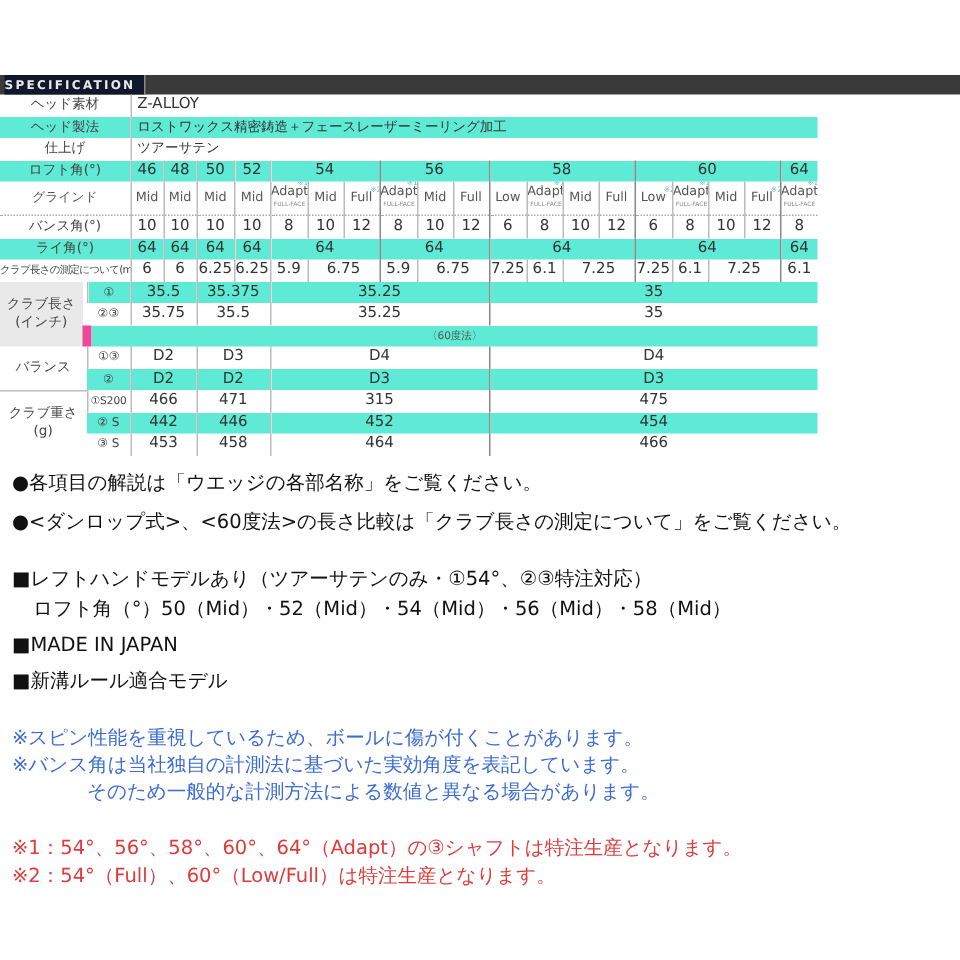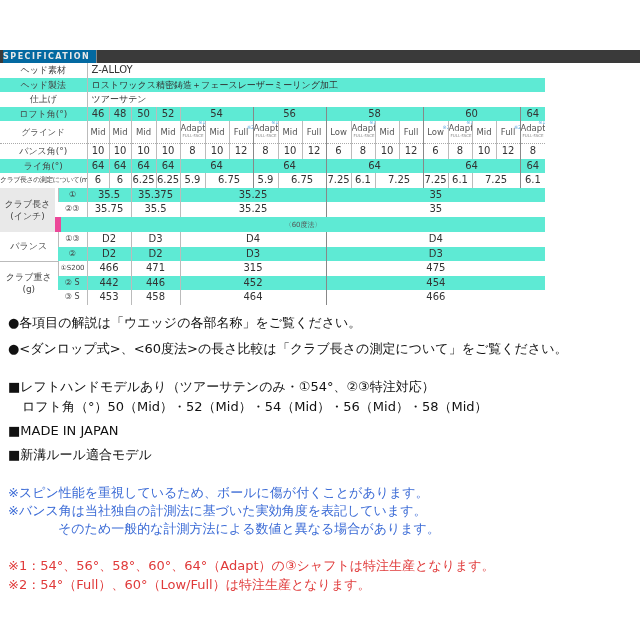--- a/index.html
+++ b/index.html
@@ -1,18 +1,18 @@
 <!DOCTYPE html>
 <html><head>
 <meta charset="utf-8">
 <style>
   html,body{margin:0;padding:0;background:#fff;}
   body{width:640px;height:640px;position:relative;overflow:hidden;font-family:"DejaVu Sans","Liberation Sans",sans-serif;color:#333;}
   .spec-header{position:absolute;left:0;top:50px;width:640px;height:13px;background:#3a3a3a;}
-  .spec-header-label{position:absolute;left:3px;top:0;height:13px;line-height:13px;font-size:8px;font-weight:bold;letter-spacing:1.5px;color:#e8e8e8;background:#0369a1;padding-right:6px;}
+  .spec-header-label{position:absolute;left:3px;top:0;height:13px;line-height:13px;font-size:8px;font-weight:bold;letter-spacing:1.5px;color:#e8e8e8;background:#0f172a;padding-right:6px;}
   .spec-header-label::after{content:"";position:absolute;right:-1px;top:0;bottom:0;width:1px;background:#888;}
   table.spec{position:absolute;left:0;top:63px;width:531px;border-collapse:collapse;table-layout:fixed;font-size:10px;}
   table.spec td{padding:0;height:14.5px;line-height:14.5px;text-align:center;white-space:nowrap;overflow:hidden;border-left:1px solid #bbb;}
   table.spec td:first-child{border-left:none;}
   tr.g td{background:#5eead4;}
   tr.w td{background:#fff;}
   td.lbl{font-size:9px;color:#444;}
   td.lbl-left{text-align:left!important;padding-left:4px!important;}
   td.sub{font-size:8px;color:#444;}
   td.tight{font-size:7px;letter-spacing:-0.5px;}

